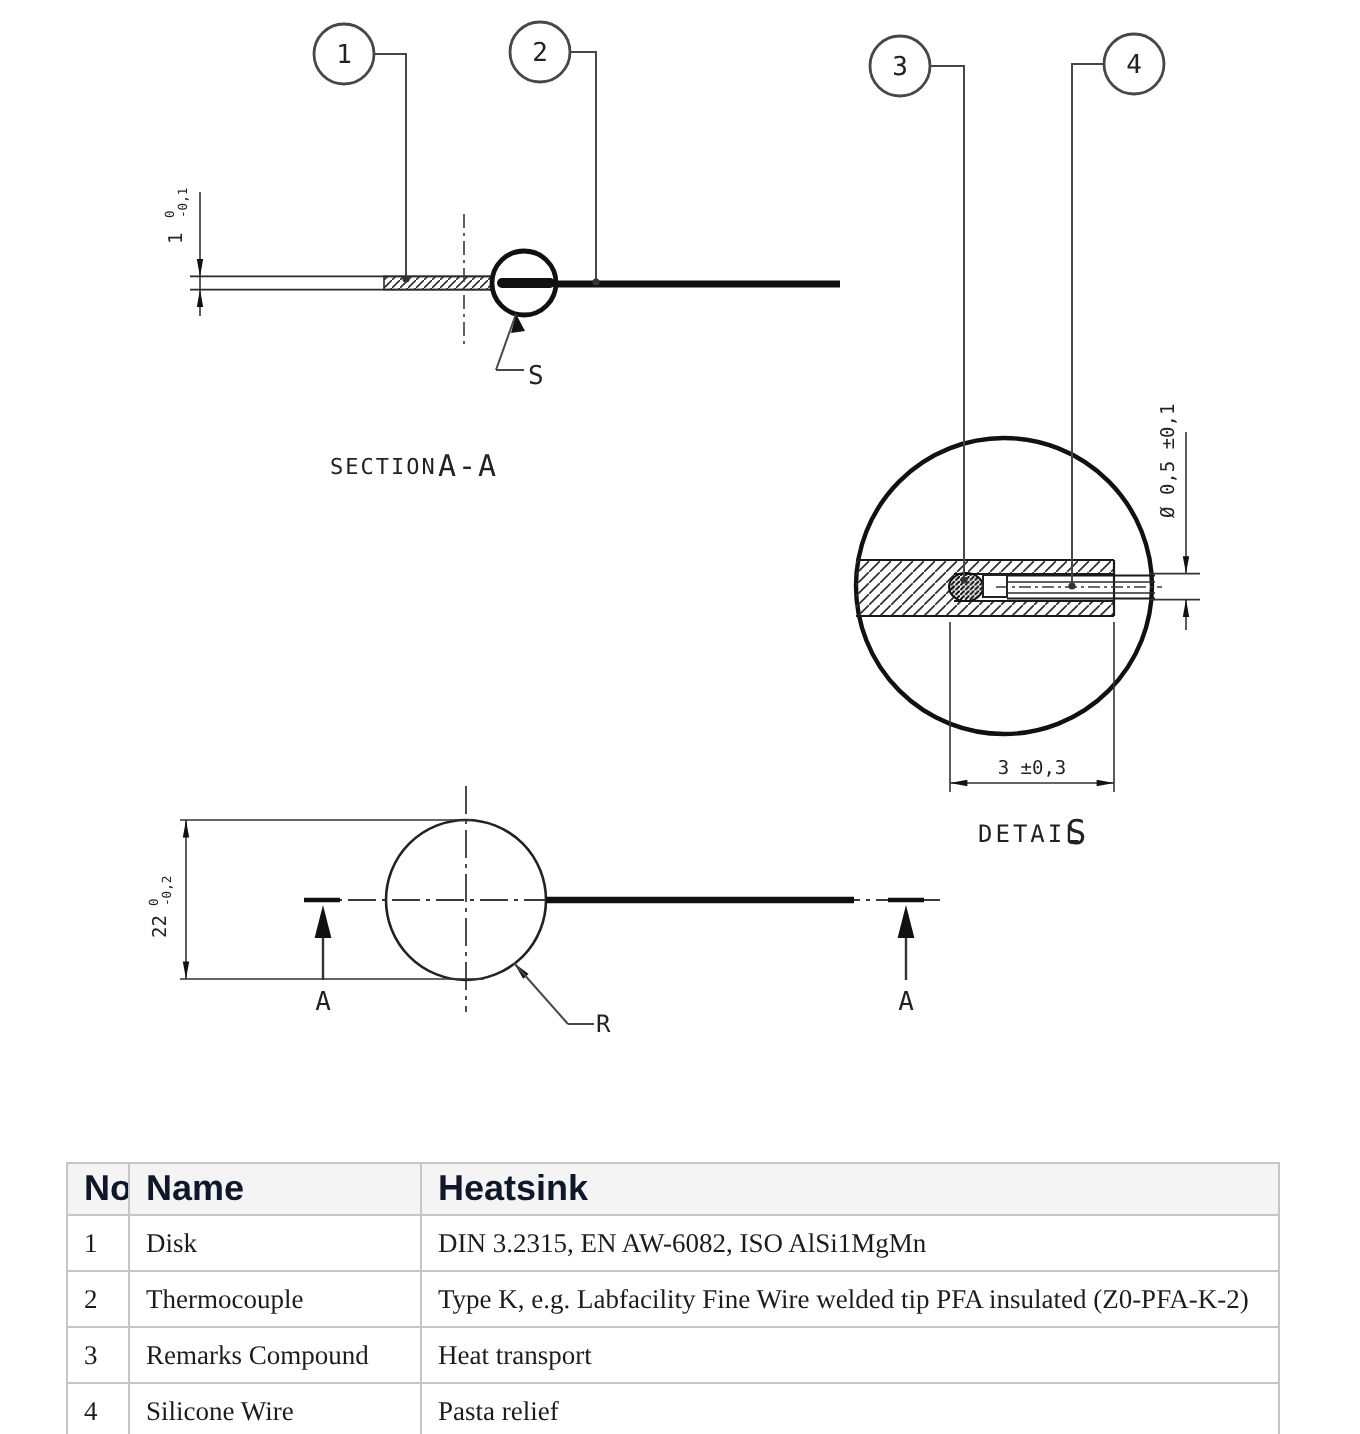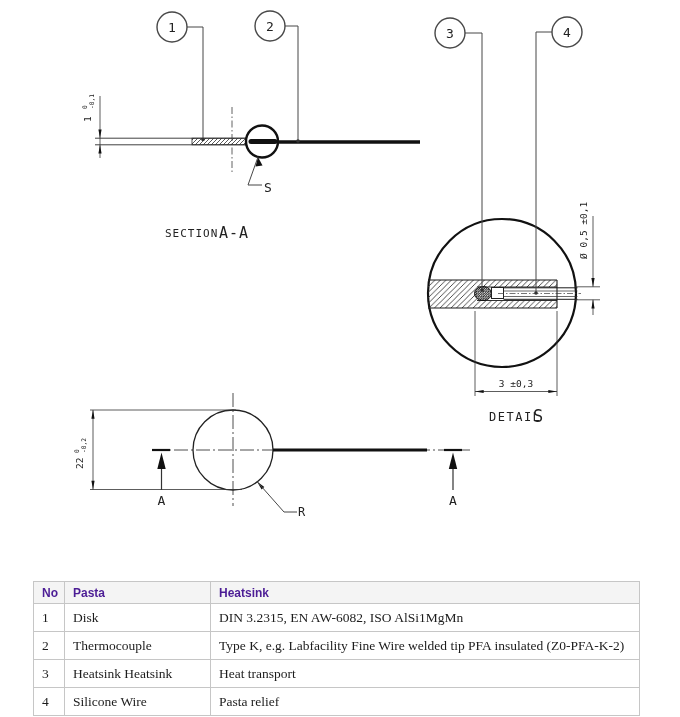--- a/index.html
+++ b/index.html
@@ -16,21 +16,21 @@
   .lbl-detail-name{font-size:17px;}
   .lbl-marker{font-size:13px;}
   .lbl-arrow{font-size:13px;}
   .lbl-r{font-size:12px;}
 
   table.parts{border-collapse:collapse;position:absolute;left:33px;top:581px;width:607px;
     table-layout:fixed;}
   table.parts th,table.parts td{border:1px solid #c6c6c6;text-align:left;vertical-align:middle;
     padding:2px 6px 2px 8px;white-space:nowrap;overflow:hidden;}
   table.parts th{background:#f4f4f4;font-family:"Liberation Sans",sans-serif;
-    font-size:12px;font-weight:bold;color:#4c1d95;height:17px;}
+    font-size:18px;font-weight:bold;color:#0f172a;height:17px;}
   table.parts td{font-family:"Liberation Serif",serif;font-size:13.5px;color:#1c1c1c;height:23px;}
   .col-no{width:31px;}
   .col-name{width:146px;}
 </style>
 </head>
 <body>
 
 <div class="page">
 
 <svg width="680" height="578" viewBox="0 0 680 578">
@@ -199,38 +199,38 @@
 
 <table class="parts">
   <colgroup>
         <col class="col-no">
         <col class="col-name">
         <col>
       </colgroup>
   <thead>
     <tr>
       <th>No</th>
-      <th>Pasta</th>
+      <th>Name</th>
       <th>Heatsink</th>
     </tr>
   </thead>
   <tbody>
     <tr>
       <td>1</td>
       <td>Disk</td>
       <td>DIN 3.2315, EN AW-6082, ISO AlSi1MgMn</td>
     </tr>
     <tr>
       <td>2</td>
       <td>Thermocouple</td>
       <td>Type K, e.g. Labfacility Fine Wire welded tip PFA insulated (Z0-PFA-K-2)</td>
     </tr>
     <tr>
       <td>3</td>
-      <td>Heatsink Heatsink</td>
+      <td>Remarks Compound</td>
       <td>Heat transport</td>
     </tr>
     <tr>
       <td>4</td>
       <td>Silicone Wire</td>
       <td>Pasta relief</td>
     </tr>
   </tbody>
 </table>
 

